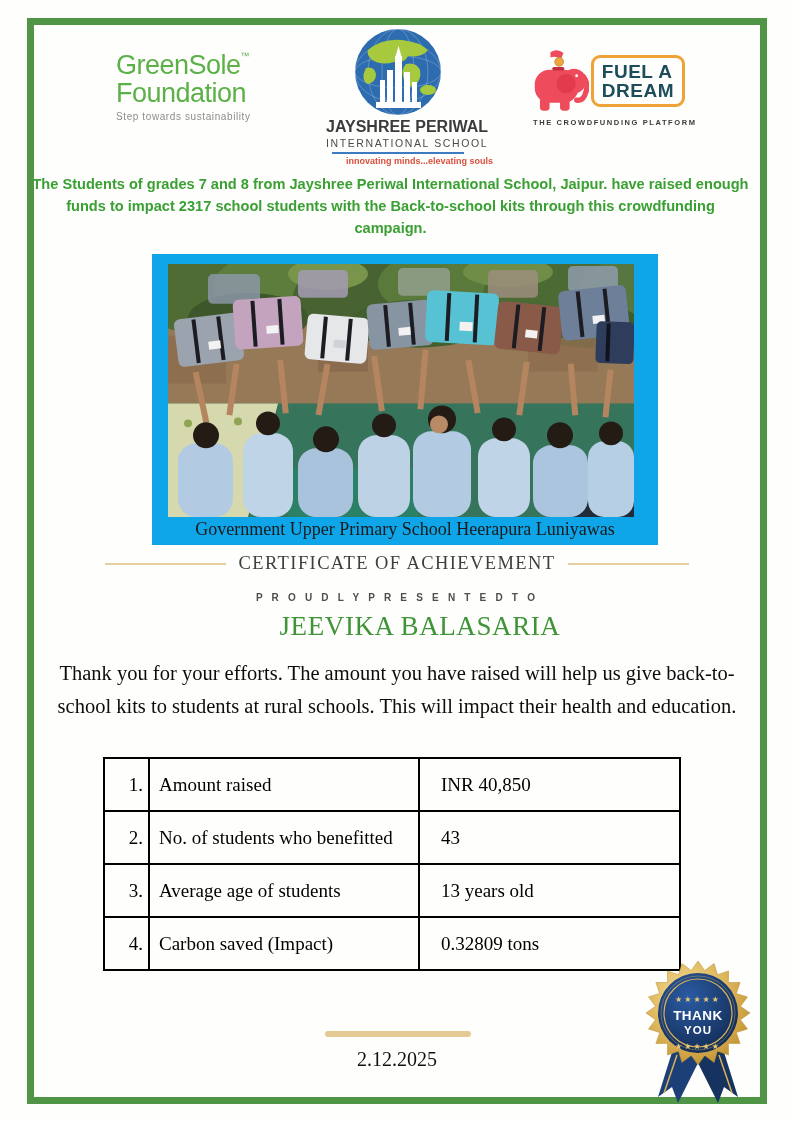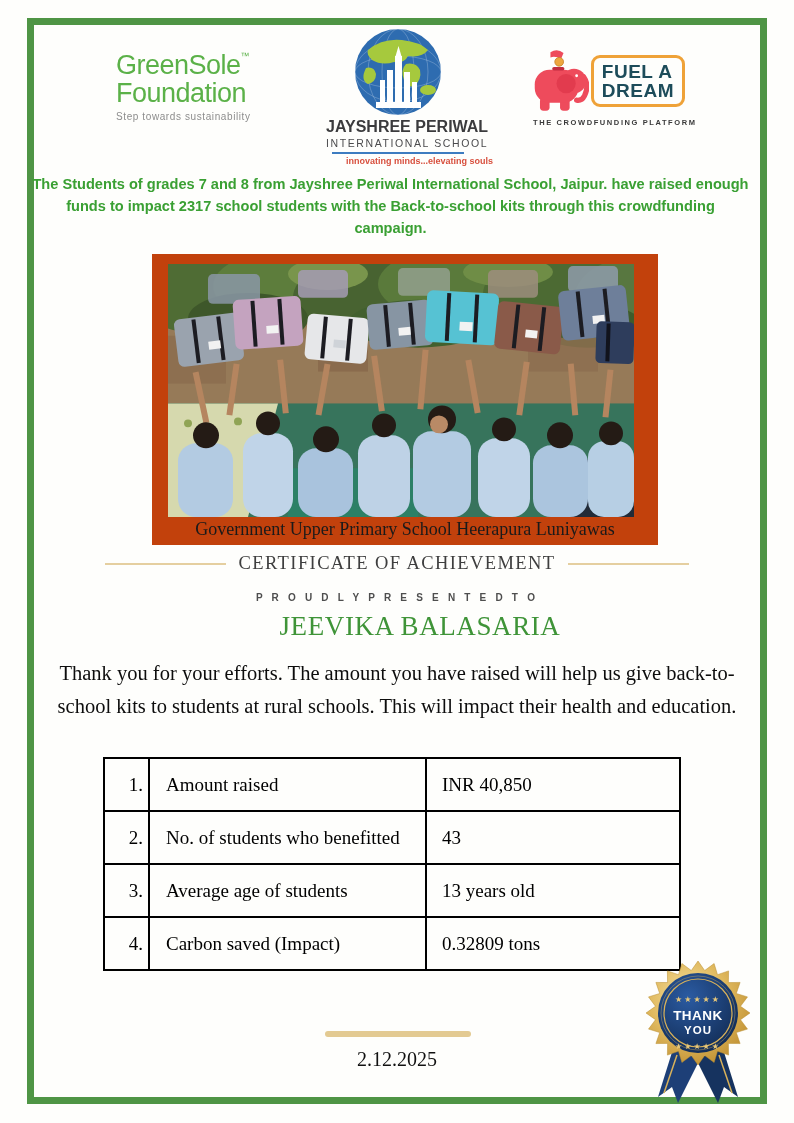--- a/index.html
+++ b/index.html
@@ -28,43 +28,43 @@
   .fad-box{border:3px solid #efa238;border-radius:9px;padding:4px 8px;margin-left:2px;}
   .fad-line{font-size:19px;font-weight:800;color:#1d4c5a;line-height:19px;letter-spacing:0.5px;white-space:nowrap;}
   .fad-tagline{font-size:7.5px;font-weight:700;color:#3a3a3a;letter-spacing:1.6px;text-align:center;white-space:nowrap;}
 
   
   .intro{position:absolute;top:173px;left:30px;right:43px;margin:0;text-align:center;
          font-family:"Liberation Sans",sans-serif;font-weight:bold;font-size:14.6px;
          line-height:22px;color:#3aa033;}
 
   
-  .photo-frame{position:absolute;left:152px;top:254px;width:506px;height:291px;background:#c2410c;margin:0;}
+  .photo-frame{position:absolute;left:152px;top:254px;width:506px;height:291px;background:#0ea5e9;margin:0;}
   .photo{position:absolute;left:16px;top:10px;width:466px;height:253px;}
   .caption{position:absolute;left:0;right:0;bottom:5px;text-align:center;font-size:18px;color:#1a1a1a;}
 
   
   .title-row{position:absolute;top:553px;left:0;right:0;display:flex;align-items:center;justify-content:center;gap:13px;}
   .rule{width:121px;height:2px;background:#e5cfa0;}
   .cert-title{margin:0;font-size:18.5px;font-weight:500;letter-spacing:1.4px;color:#3e3e3e;white-space:nowrap;}
   .subtitle{position:absolute;top:592px;left:0;right:0;text-align:center;
             font-family:"Liberation Sans",sans-serif;font-size:10px;font-weight:600;
             letter-spacing:3.2px;color:#4e4e4e;}
   .recipient{position:absolute;top:611px;left:0;right:0;text-align:center;
              font-size:27px;letter-spacing:0.6px;color:#3f9438;padding-left:46px;}
   .message{position:absolute;top:657px;left:25px;right:25px;margin:0;text-align:center;
            font-size:20.5px;line-height:33px;color:#0d0d0d;}
 
   
   .stats{position:absolute;left:103px;top:757px;width:578px;border-collapse:collapse;
          font-size:19px;color:#000;}
   .stats td{border:2px solid #000;height:49px;vertical-align:middle;}
   .stats td.num{width:37px;text-align:right;padding-right:5px;}
-  .stats td.label{width:258px;padding-left:16px;}
-  .stats td.value{padding-left:15px;}
+  .stats td.label{width:258px;padding-left:9px;}
+  .stats td.value{padding-left:21px;}
 
   
   .badge{position:absolute;left:624px;top:953px;width:148px;height:150px;}
   .gold-line{position:absolute;left:325px;top:1031px;width:146px;height:6px;border-radius:3px;background:#e3ca92;}
   .date{position:absolute;top:1048px;left:0;right:0;text-align:center;font-size:20px;color:#111;}
 </style>
 </head>
 <body>
 
 <div class="page">

